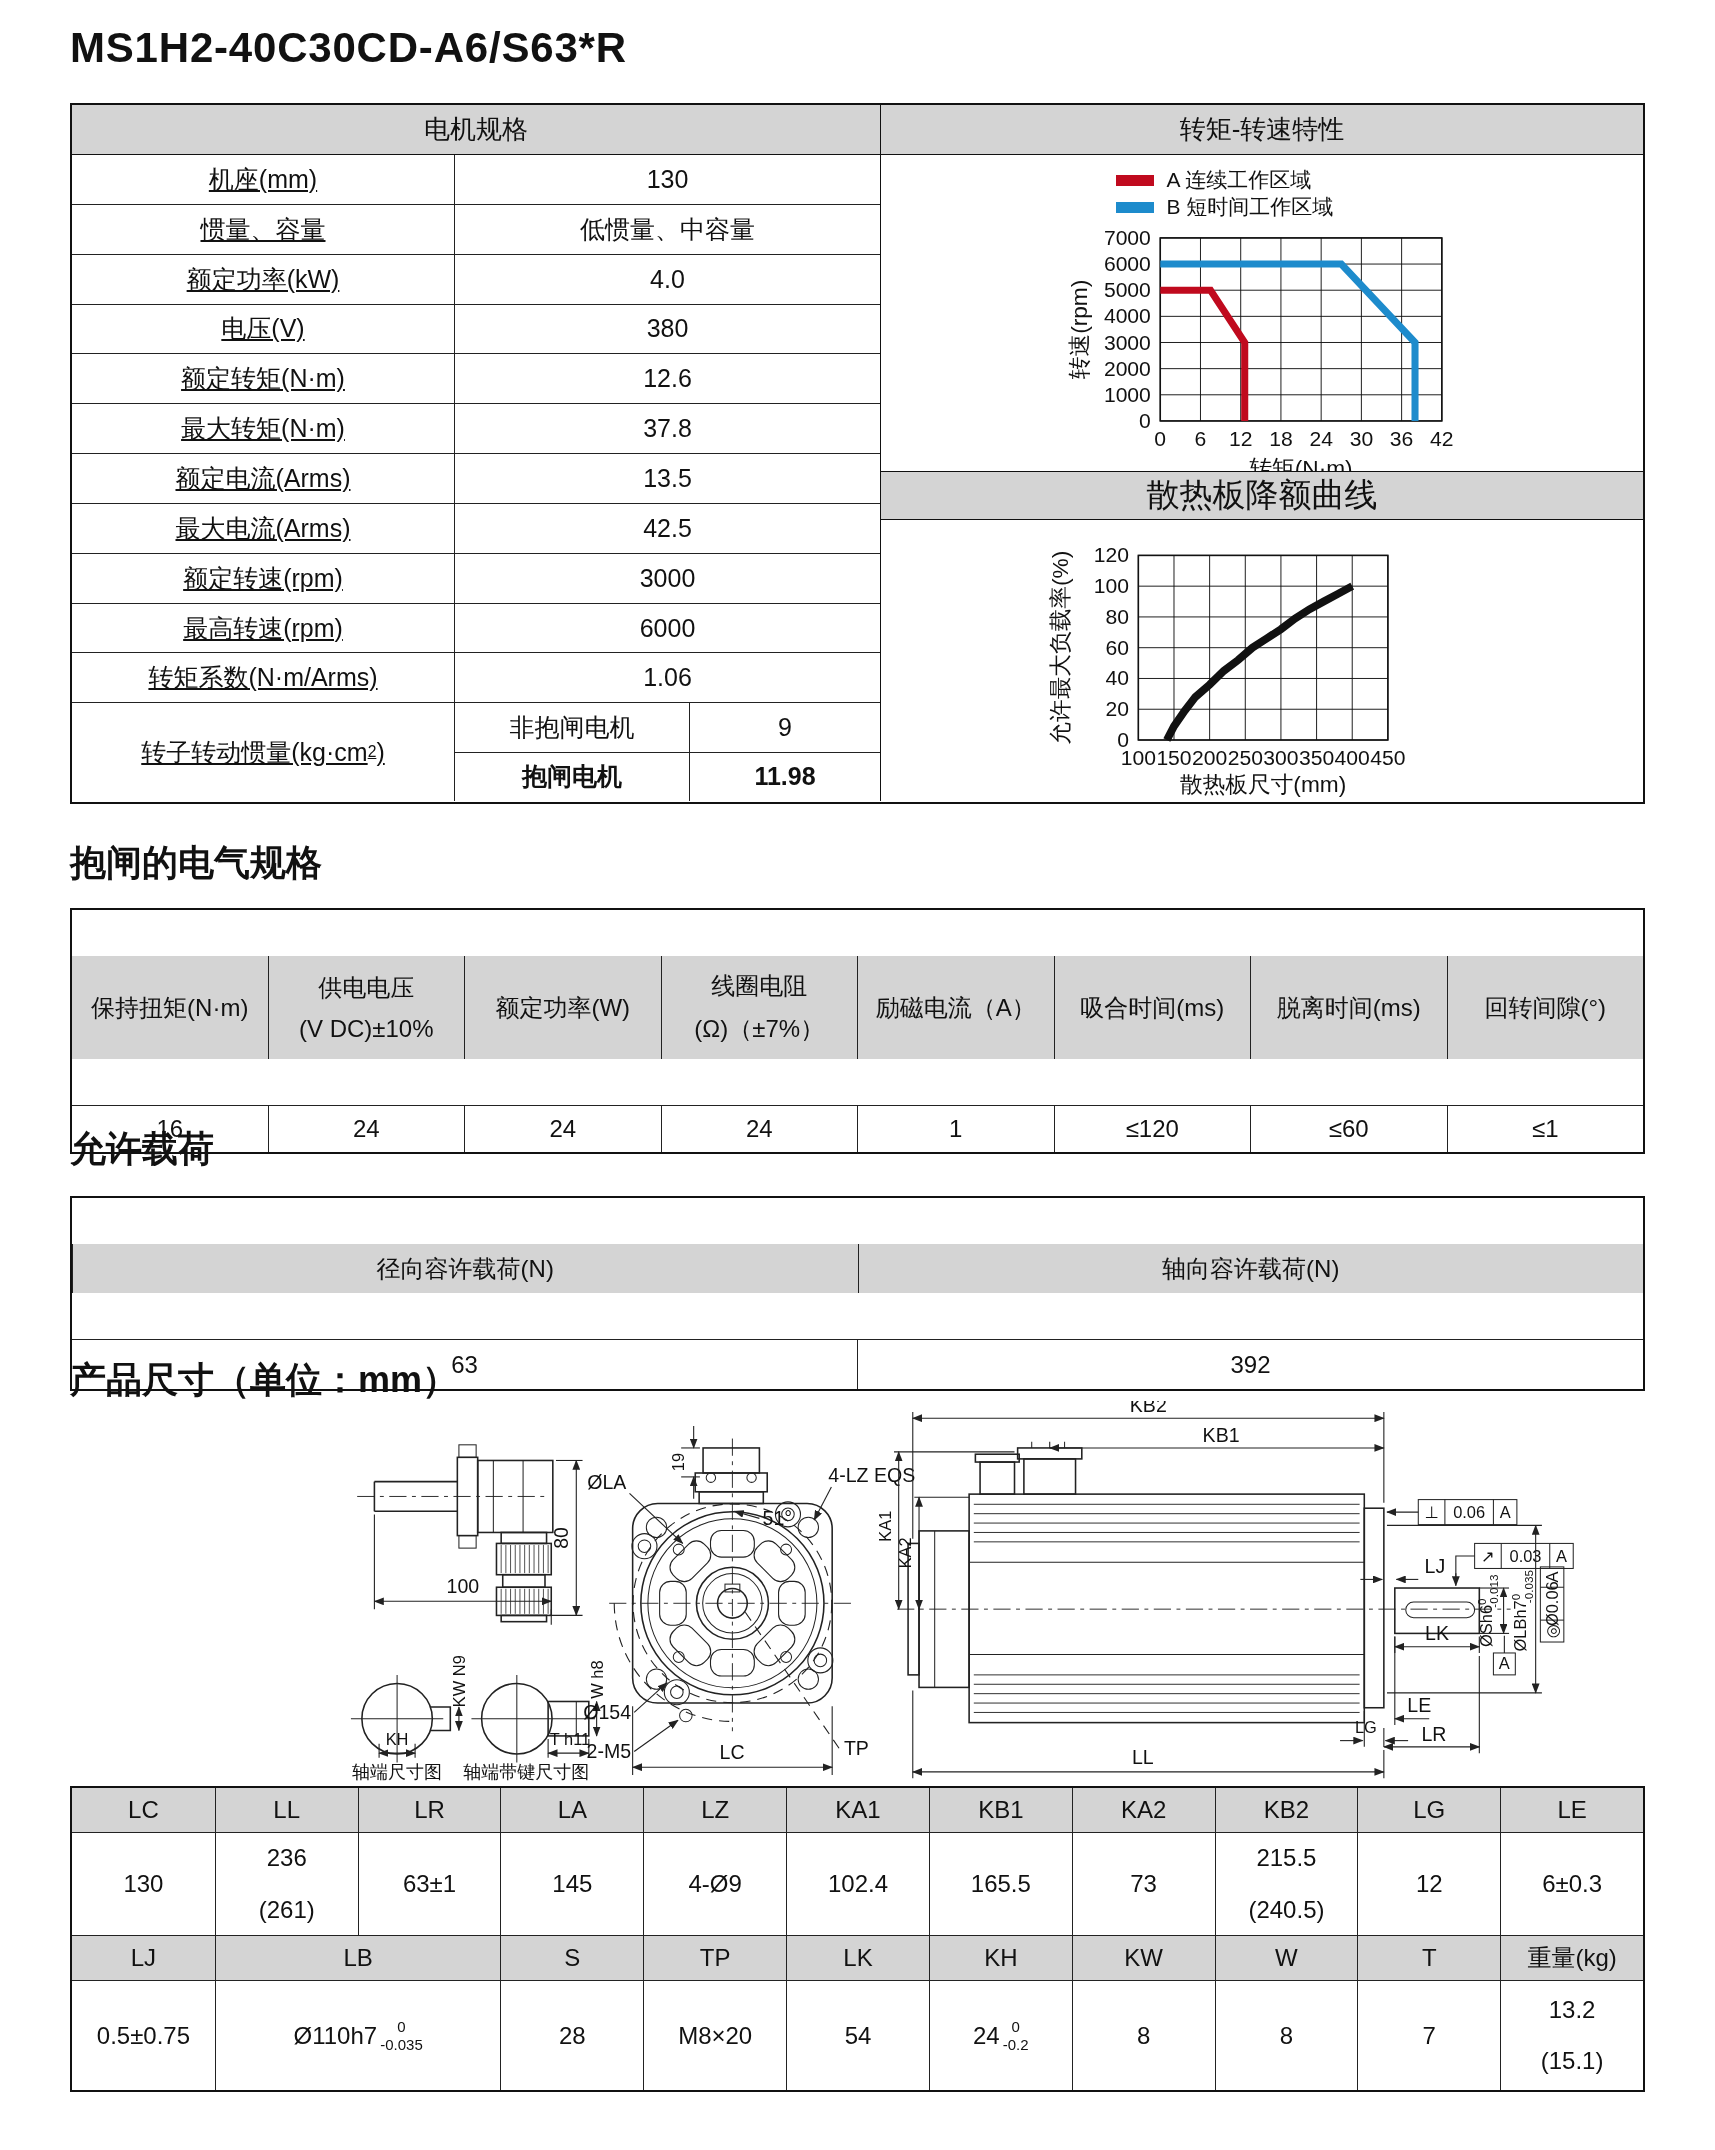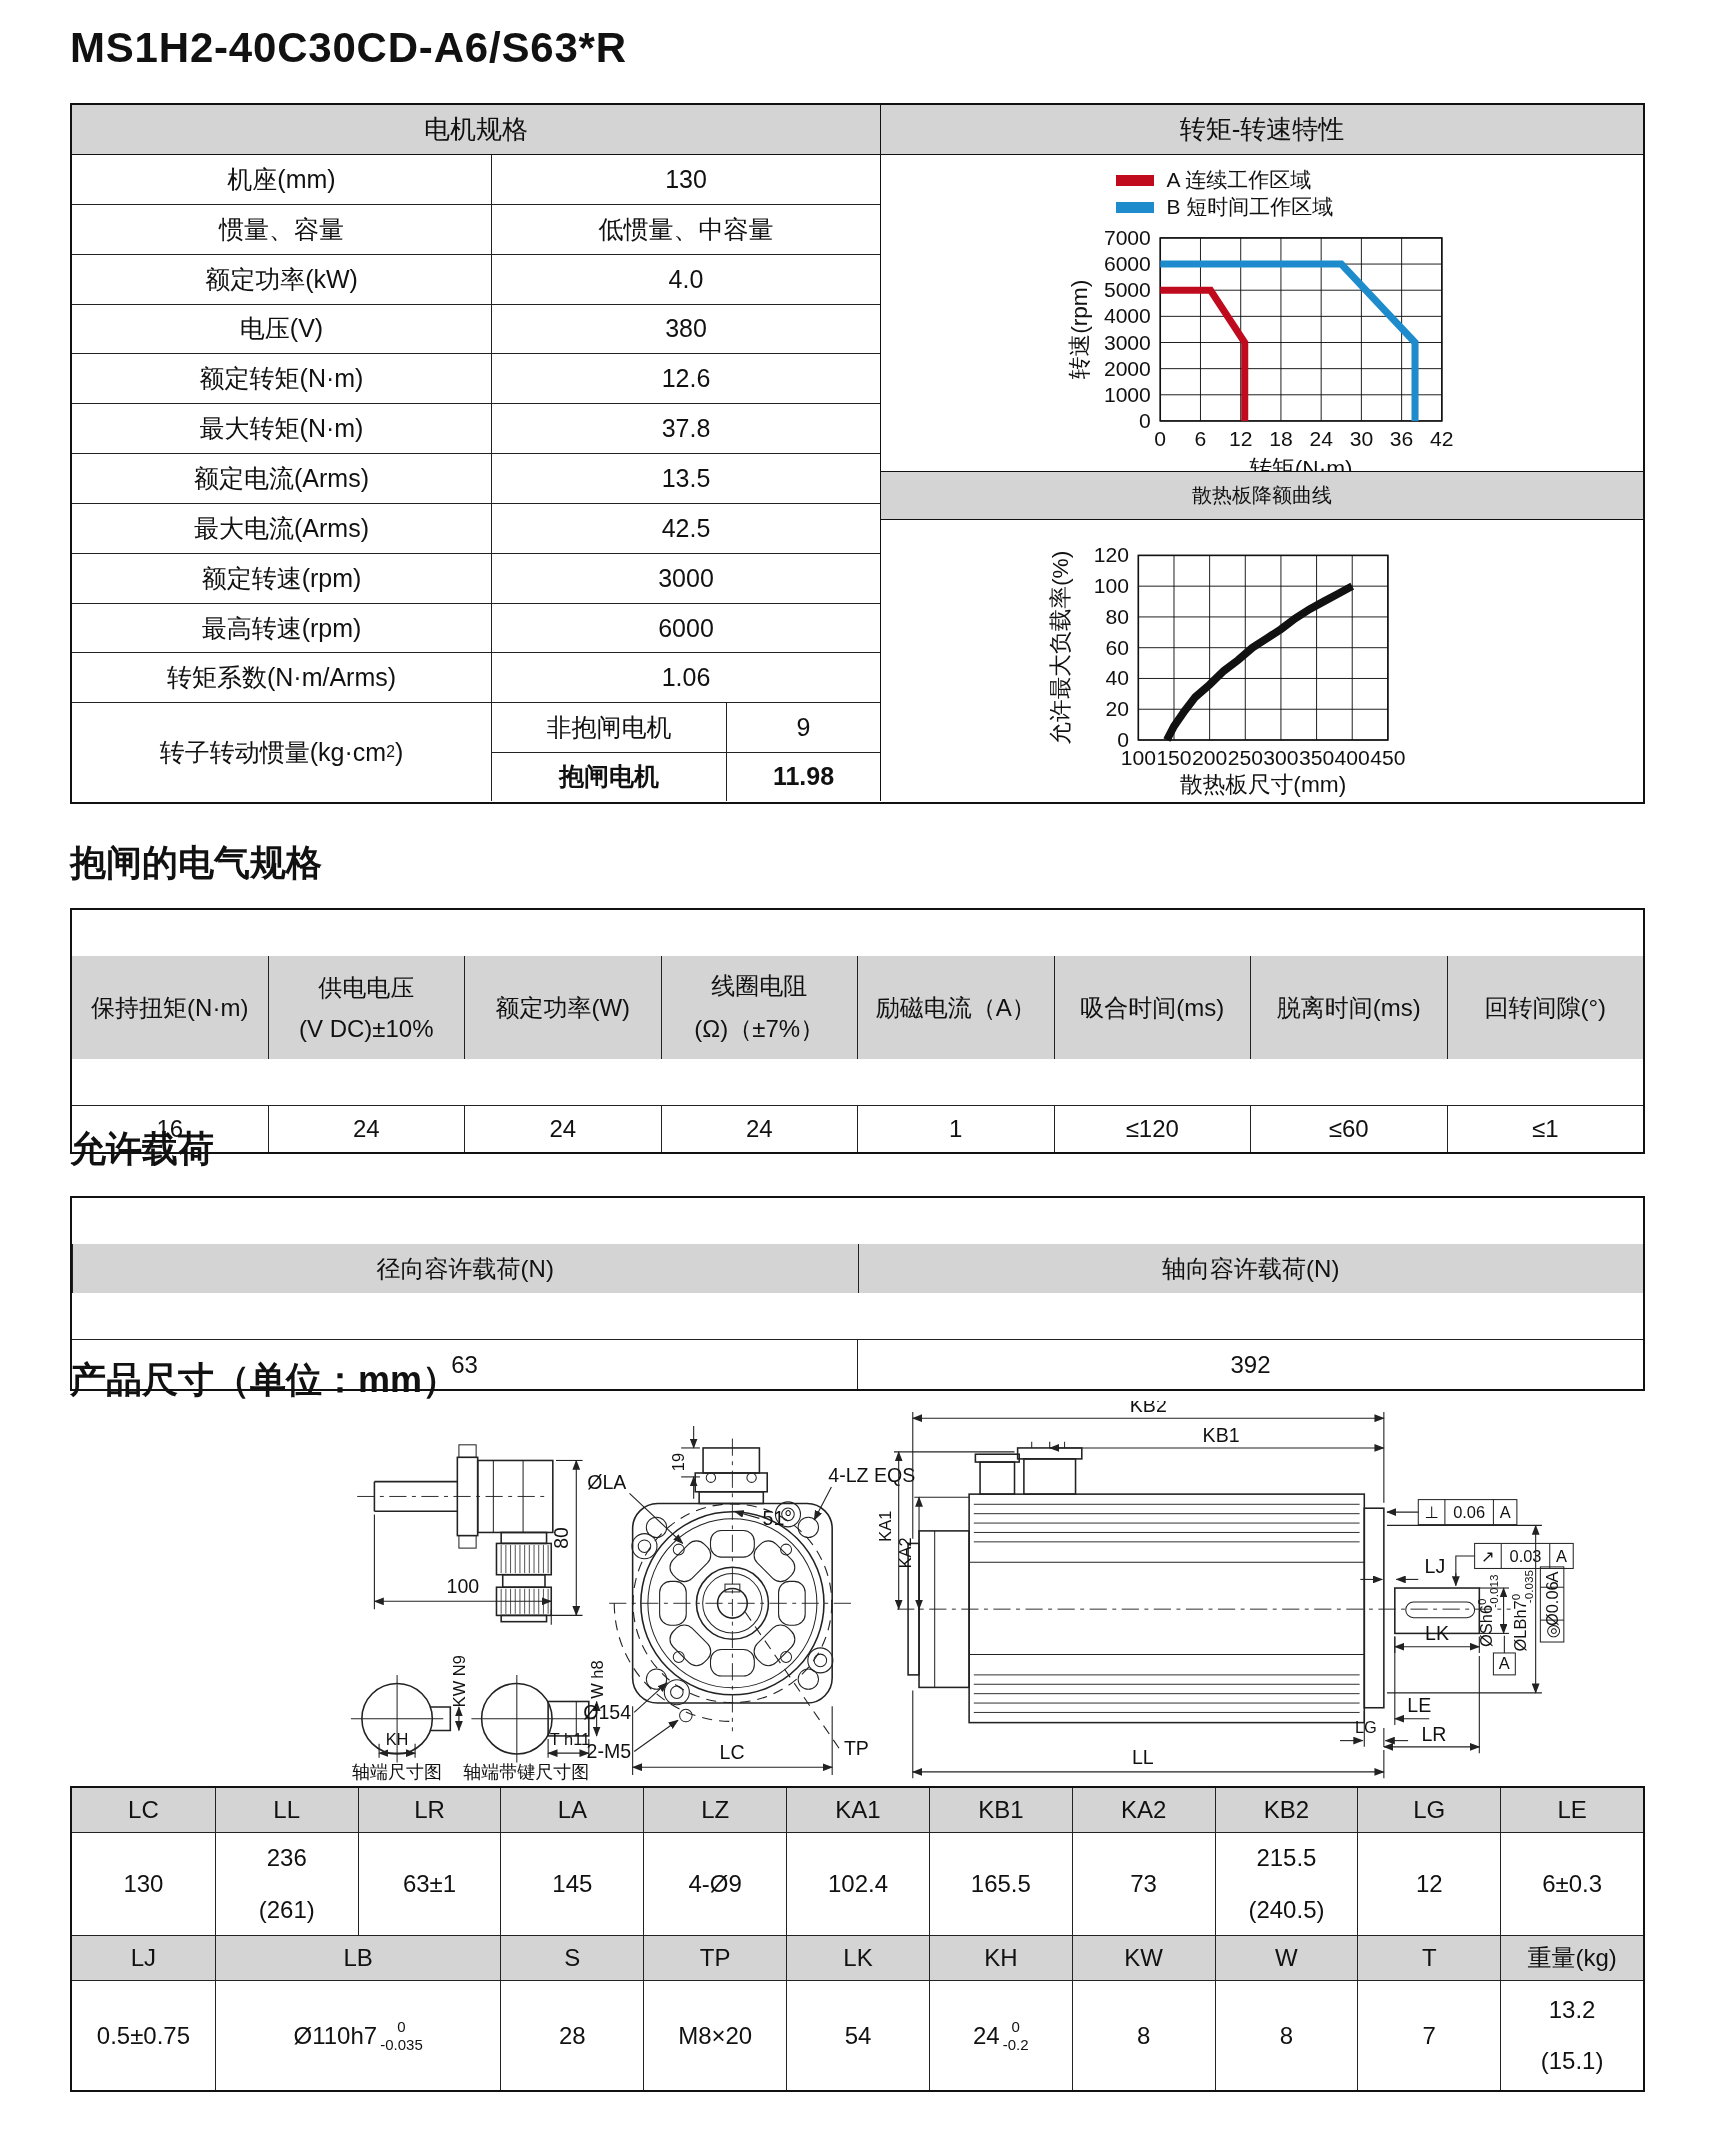--- a/index.html
+++ b/index.html
@@ -13,33 +13,33 @@
   .main-table { position:absolute; left:70px; top:103px; width:1575px; height:701px; border:2.3px solid #111; background:#fff; }
   .mt-header { display:flex; height:50px; background:#d4d4d4; border-bottom:1.6px solid #111; }
   .mt-hcell { display:flex; align-items:center; justify-content:center; font-size:26px; }
   .mt-hleft { width:809px; border-right:1.6px solid #111; }
   .mt-hright { flex:1; }
   .mt-body { display:flex; height:646px; }
   .mt-left { width:809px; border-right:1.6px solid #111; display:flex; flex-direction:column; }
   .srow { flex:1; display:flex; border-top:1.2px solid #222; }
   .srow.first { border-top:none; }
   .srow.inertia { flex:2; }
-  .slabel { width:420px; display:flex; align-items:center; justify-content:center; font-size:25px; border-right:1.2px solid #222; text-align:center; }
+  .slabel { width:383px; display:flex; align-items:center; justify-content:center; font-size:25px; border-right:1.2px solid #222; text-align:center;text-decoration:underline; }
   .slabel sup { font-size:15.7px; }
   .sval { flex:1; display:flex; align-items:center; justify-content:center; font-size:25px; }
   .ssub { flex:1; display:flex; flex-direction:column; }
   .ssubrow { flex:1; display:flex; }
   .ssubrow.bt { border-top:1.2px solid #222;font-weight:bold; }
   .ssname { width:235px; display:flex; align-items:center; justify-content:center; font-size:25px; border-right:1.2px solid #222; }
   .ssval { flex:1; display:flex; align-items:center; justify-content:center; font-size:25px; }
   .mt-right { flex:1; position:relative; }
   .legrow { position:absolute; left:235px; display:flex; align-items:center; gap:12.5px; font-size:21px; }
   .legswatch { width:38px; height:11px; }
   #chart1 { position:absolute; left:0; top:0; }
-  .mt-sub { position:absolute; left:0; top:316px; width:100%; height:49px; background:#d4d4d4; border-top:1.2px solid #111; border-bottom:1.2px solid #111; display:flex; align-items:center; justify-content:center; font-size:20px; }
+  .mt-sub { position:absolute; left:0; top:316px; width:100%; height:49px; background:#d4d4d4; border-top:1.2px solid #111; border-bottom:1.2px solid #111; display:flex; align-items:center; justify-content:center; font-size:33px; }
   #chart2 { position:absolute; left:0; top:365px; }
 
   
   .flex-table { position:absolute; left:70px; width:1575px; border:2.3px solid #111; background:#fff; }
   .frow { display:flex;margin-top:46px; }
   .fcell { flex:1; display:flex; flex-direction:column; align-items:center; justify-content:center; font-size:24px; border-left:1.2px solid #222; text-align:center; }
   .fcell.firstcol { border-left:none; }
   .fhead { background:#d4d4d4; }
   .fline + .fline { margin-top:11px; }
   .fvals { border-top:1.2px solid #222;justify-content:space-between; }

